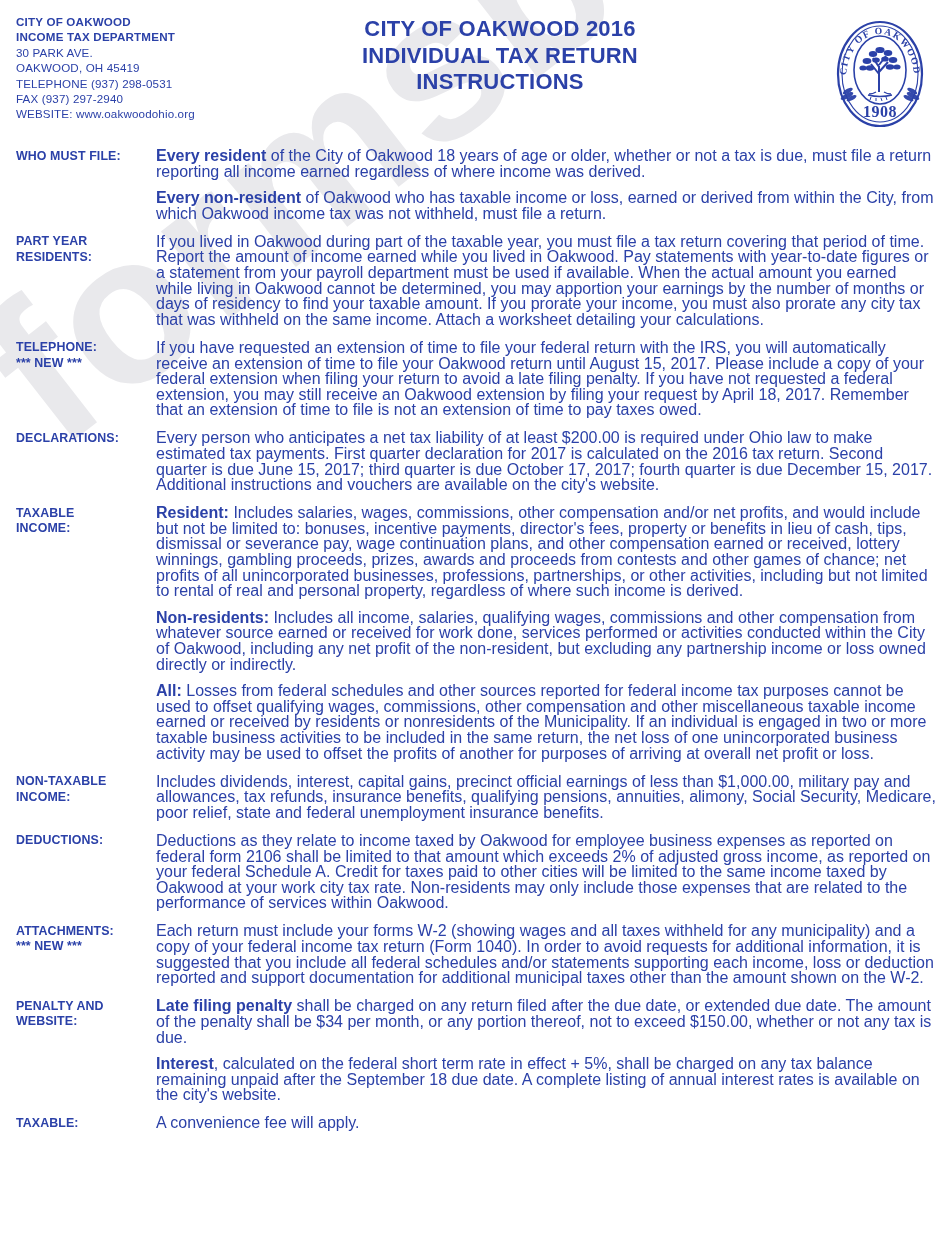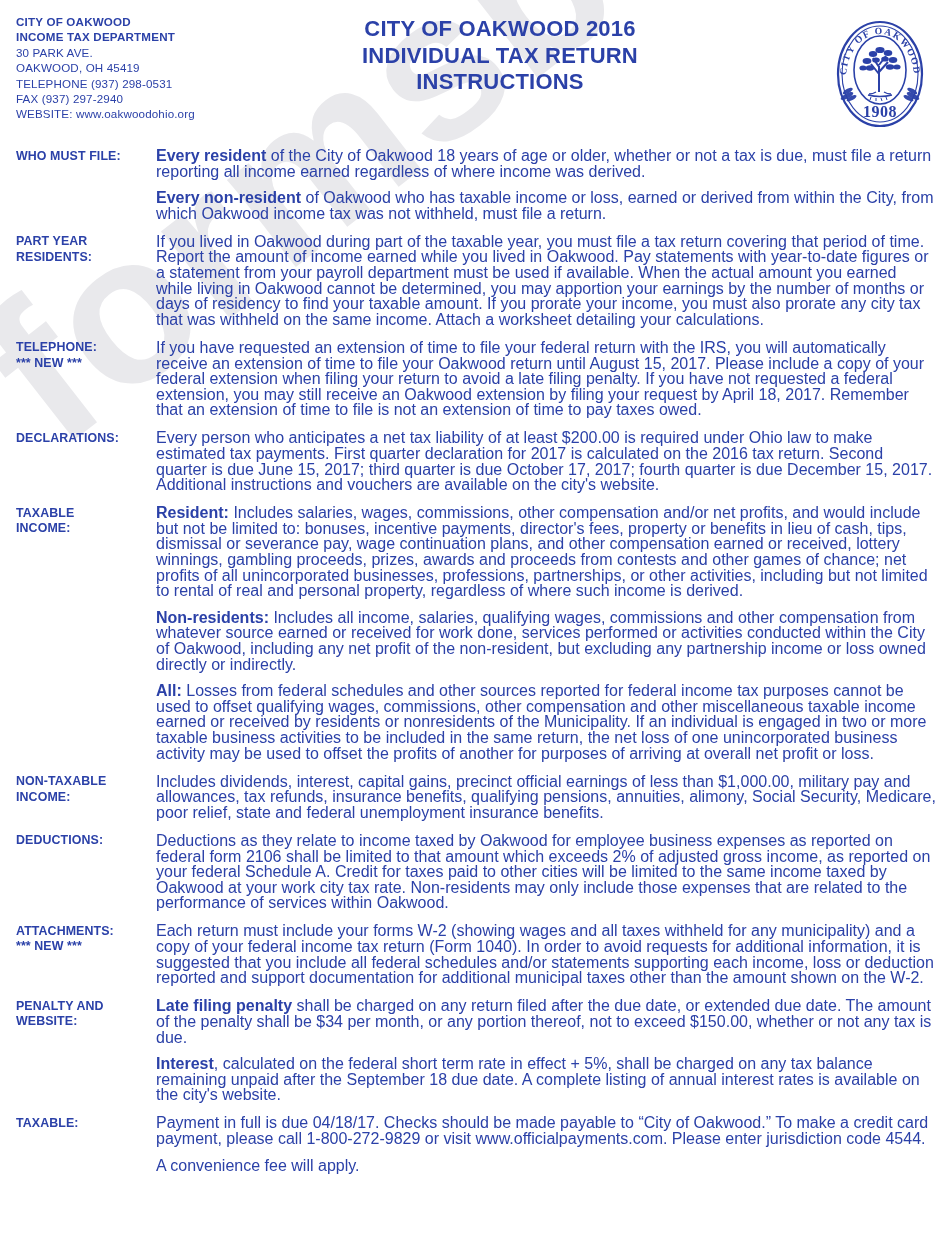--- a/index.html
+++ b/index.html
@@ -280,19 +280,18 @@
         <div class="body-col">
           <p class="para"><span class="lead">Late filing penalty</span><span> shall be charged on any return filed after the due date, or extended due date. The amount of the penalty shall be $34 per month, or any portion thereof, not to exceed $150.00, whether or not any tax is due.</span></p>
           <p class="para"><span class="lead">Interest</span><span>, calculated on the federal short term rate in effect + 5%, shall be charged on any tax balance remaining unpaid after the September 18 due date. A complete listing of annual interest rates is available on the city's website.</span></p>
         </div>
       </div>
       <div class="section">
         <div class="label-col">
           <div>TAXABLE:</div>
         </div>
         <div class="body-col">
-          <p class="para"><span>Payment in full is due 04/18/17. Checks should be made payable to “City of Oakwood.” To make a credit card payment, please call 1-800-272-9829 or visit www.officialpayments.com. Please enter jurisdiction code 4544.</span></p>
           <p class="para"><span>A convenience fee will apply.</span></p>
         </div>
       </div>
     </div>
 
 </div>
 
 </body></html>

